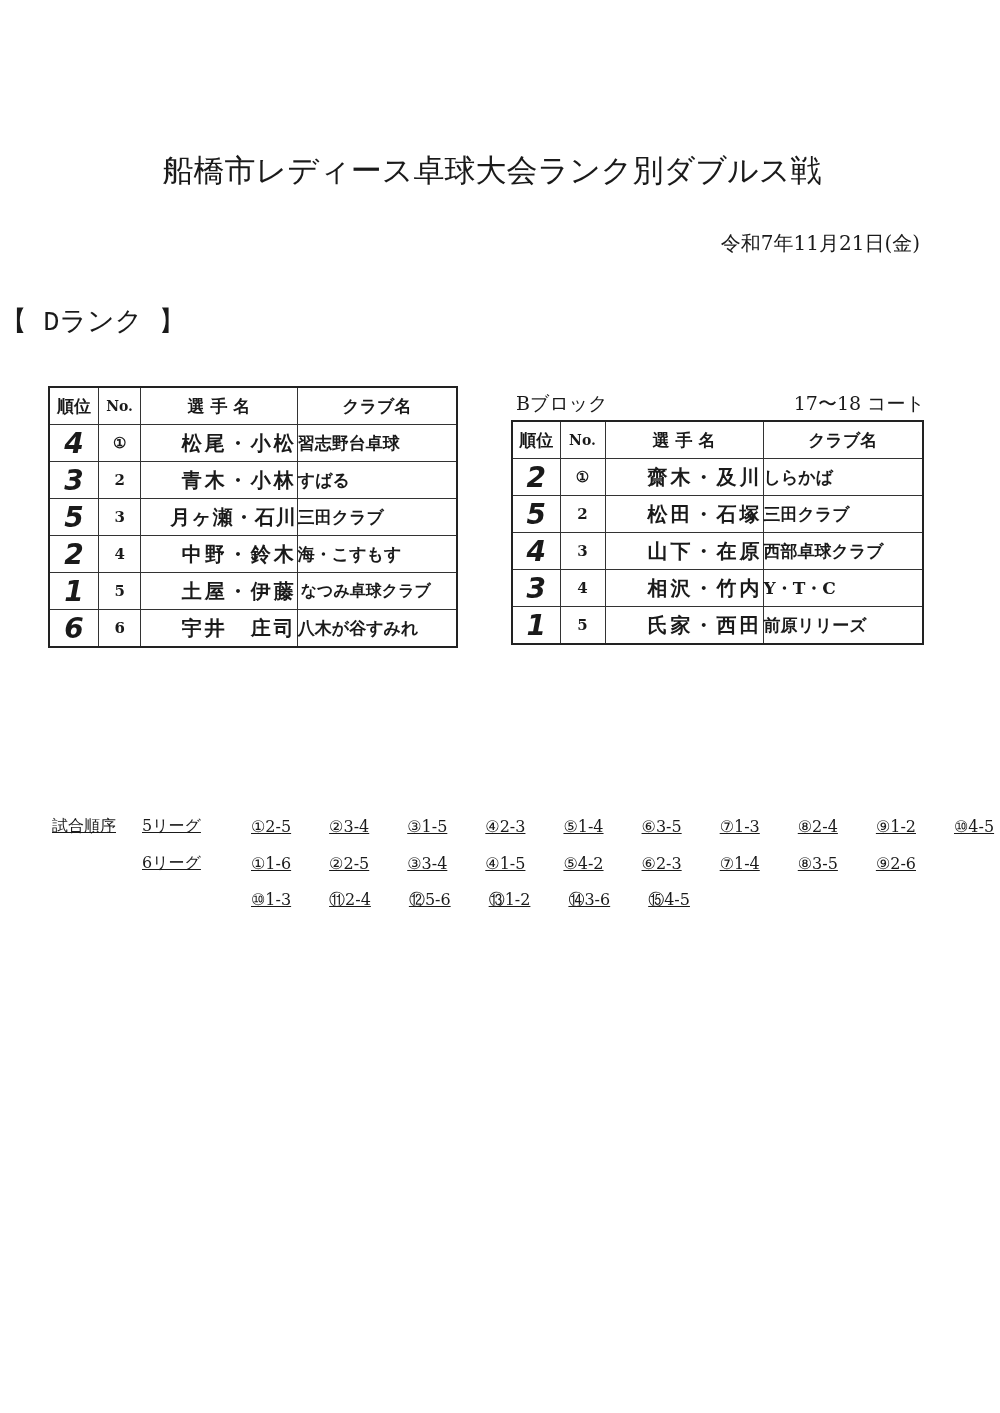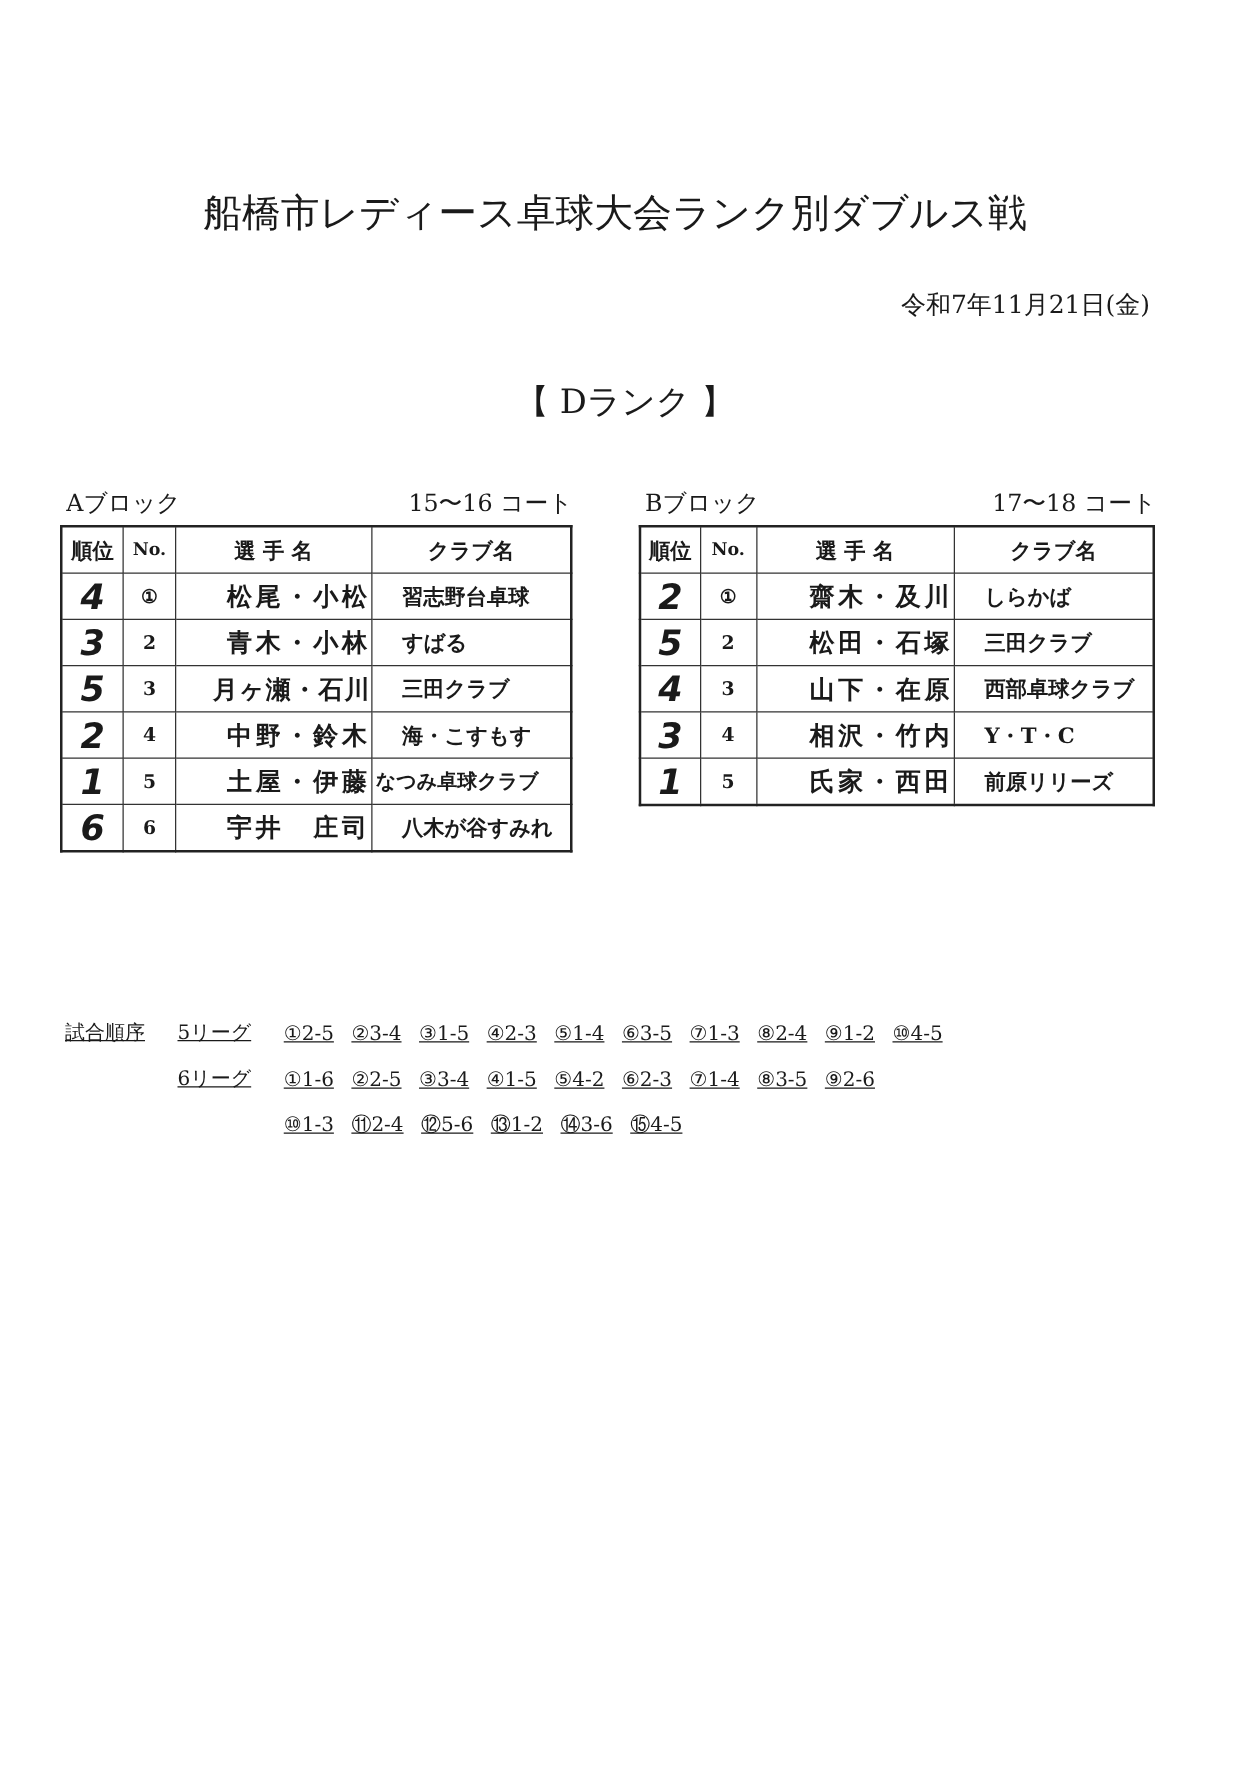--- a/index.html
+++ b/index.html
@@ -1,49 +1,45 @@
 <!DOCTYPE html>
 <html><head>
 <meta charset="utf-8">
 <style>
   html, body { margin:0; padding:0; background:#ffffff; }
   body { width:1000px; height:1413px; position:relative; overflow:hidden;
          font-family:"DejaVu Serif","Liberation Serif",serif; color:#1a1a1a; }
   .title { position:absolute; left:0; width:984px; top:150px; text-align:center;
            font-size:31px; letter-spacing:0px; }
   .date { position:absolute; right:80px; top:230px; font-size:20px; }
-  .rank { position:absolute; left:0; width:1000px; top:303px; text-align:center; font-size:27px; }
+  .rank { position:absolute; left:0; width:1000px; top:303px; text-align:left; font-size:27px;font-family:Liberation Mono, monospace; }
   .block { position:absolute; top:386px; }
   .block-head { display:flex; justify-content:space-between; font-size:19px; height:34px; line-height:34px; }
   table { border-collapse:collapse; border:2px solid #222; }
   td, th { border:1.5px solid #333; height:36px; padding:0; font-weight:bold; }
   th { font-size:17px; height:36px; }
   td.rank-cell { font-family:"DejaVu Sans","Liberation Sans",sans-serif; font-size:28px; text-align:center; font-style:italic; }
   td.no-cell { font-size:15px; text-align:center; }
   td.name-cell { font-size:20px; text-align:right; letter-spacing:3px; white-space:nowrap; }
-  td.club-cell { font-size:17px; padding-left:24px; white-space:nowrap; }
+  td.club-cell { font-size:17px; padding-left:0; white-space:nowrap; }
   .order { position:absolute; left:52px; top:808px; font-size:16px; }
   .order-row { display:flex; height:37px; align-items:center;text-decoration:underline; }
   .order-label { width:90px; }
   .league-label { width:85px; }
   .order-items { display:flex; gap:0; }
-  .order-item { margin-right:14px; white-space:nowrap; }
+  .order-item { margin-right:14px; white-space:nowrap;margin-left:24px; }
 </style>
 </head>
 <body>
 
 <div class="title">船橋市レディース卓球大会ランク別ダブルス戦</div>
 <div class="date">令和7年11月21日(金)</div>
 <div class="rank">【 Dランク 】</div>
 
 <div class="block" style="left:48px; width:410px;">
-  <div class="block-head">
-    <span style="padding-left:5px;">Aブロック</span>
-    <span>15〜16 コート</span>
-  </div>
   <table>
     <colgroup>
         <col style="width:50px">
         <col style="width:42px">
         <col style="width:157px">
         <col style="width:160px">
       </colgroup>
     <tbody>
         <tr>
       <th>順位</th>

